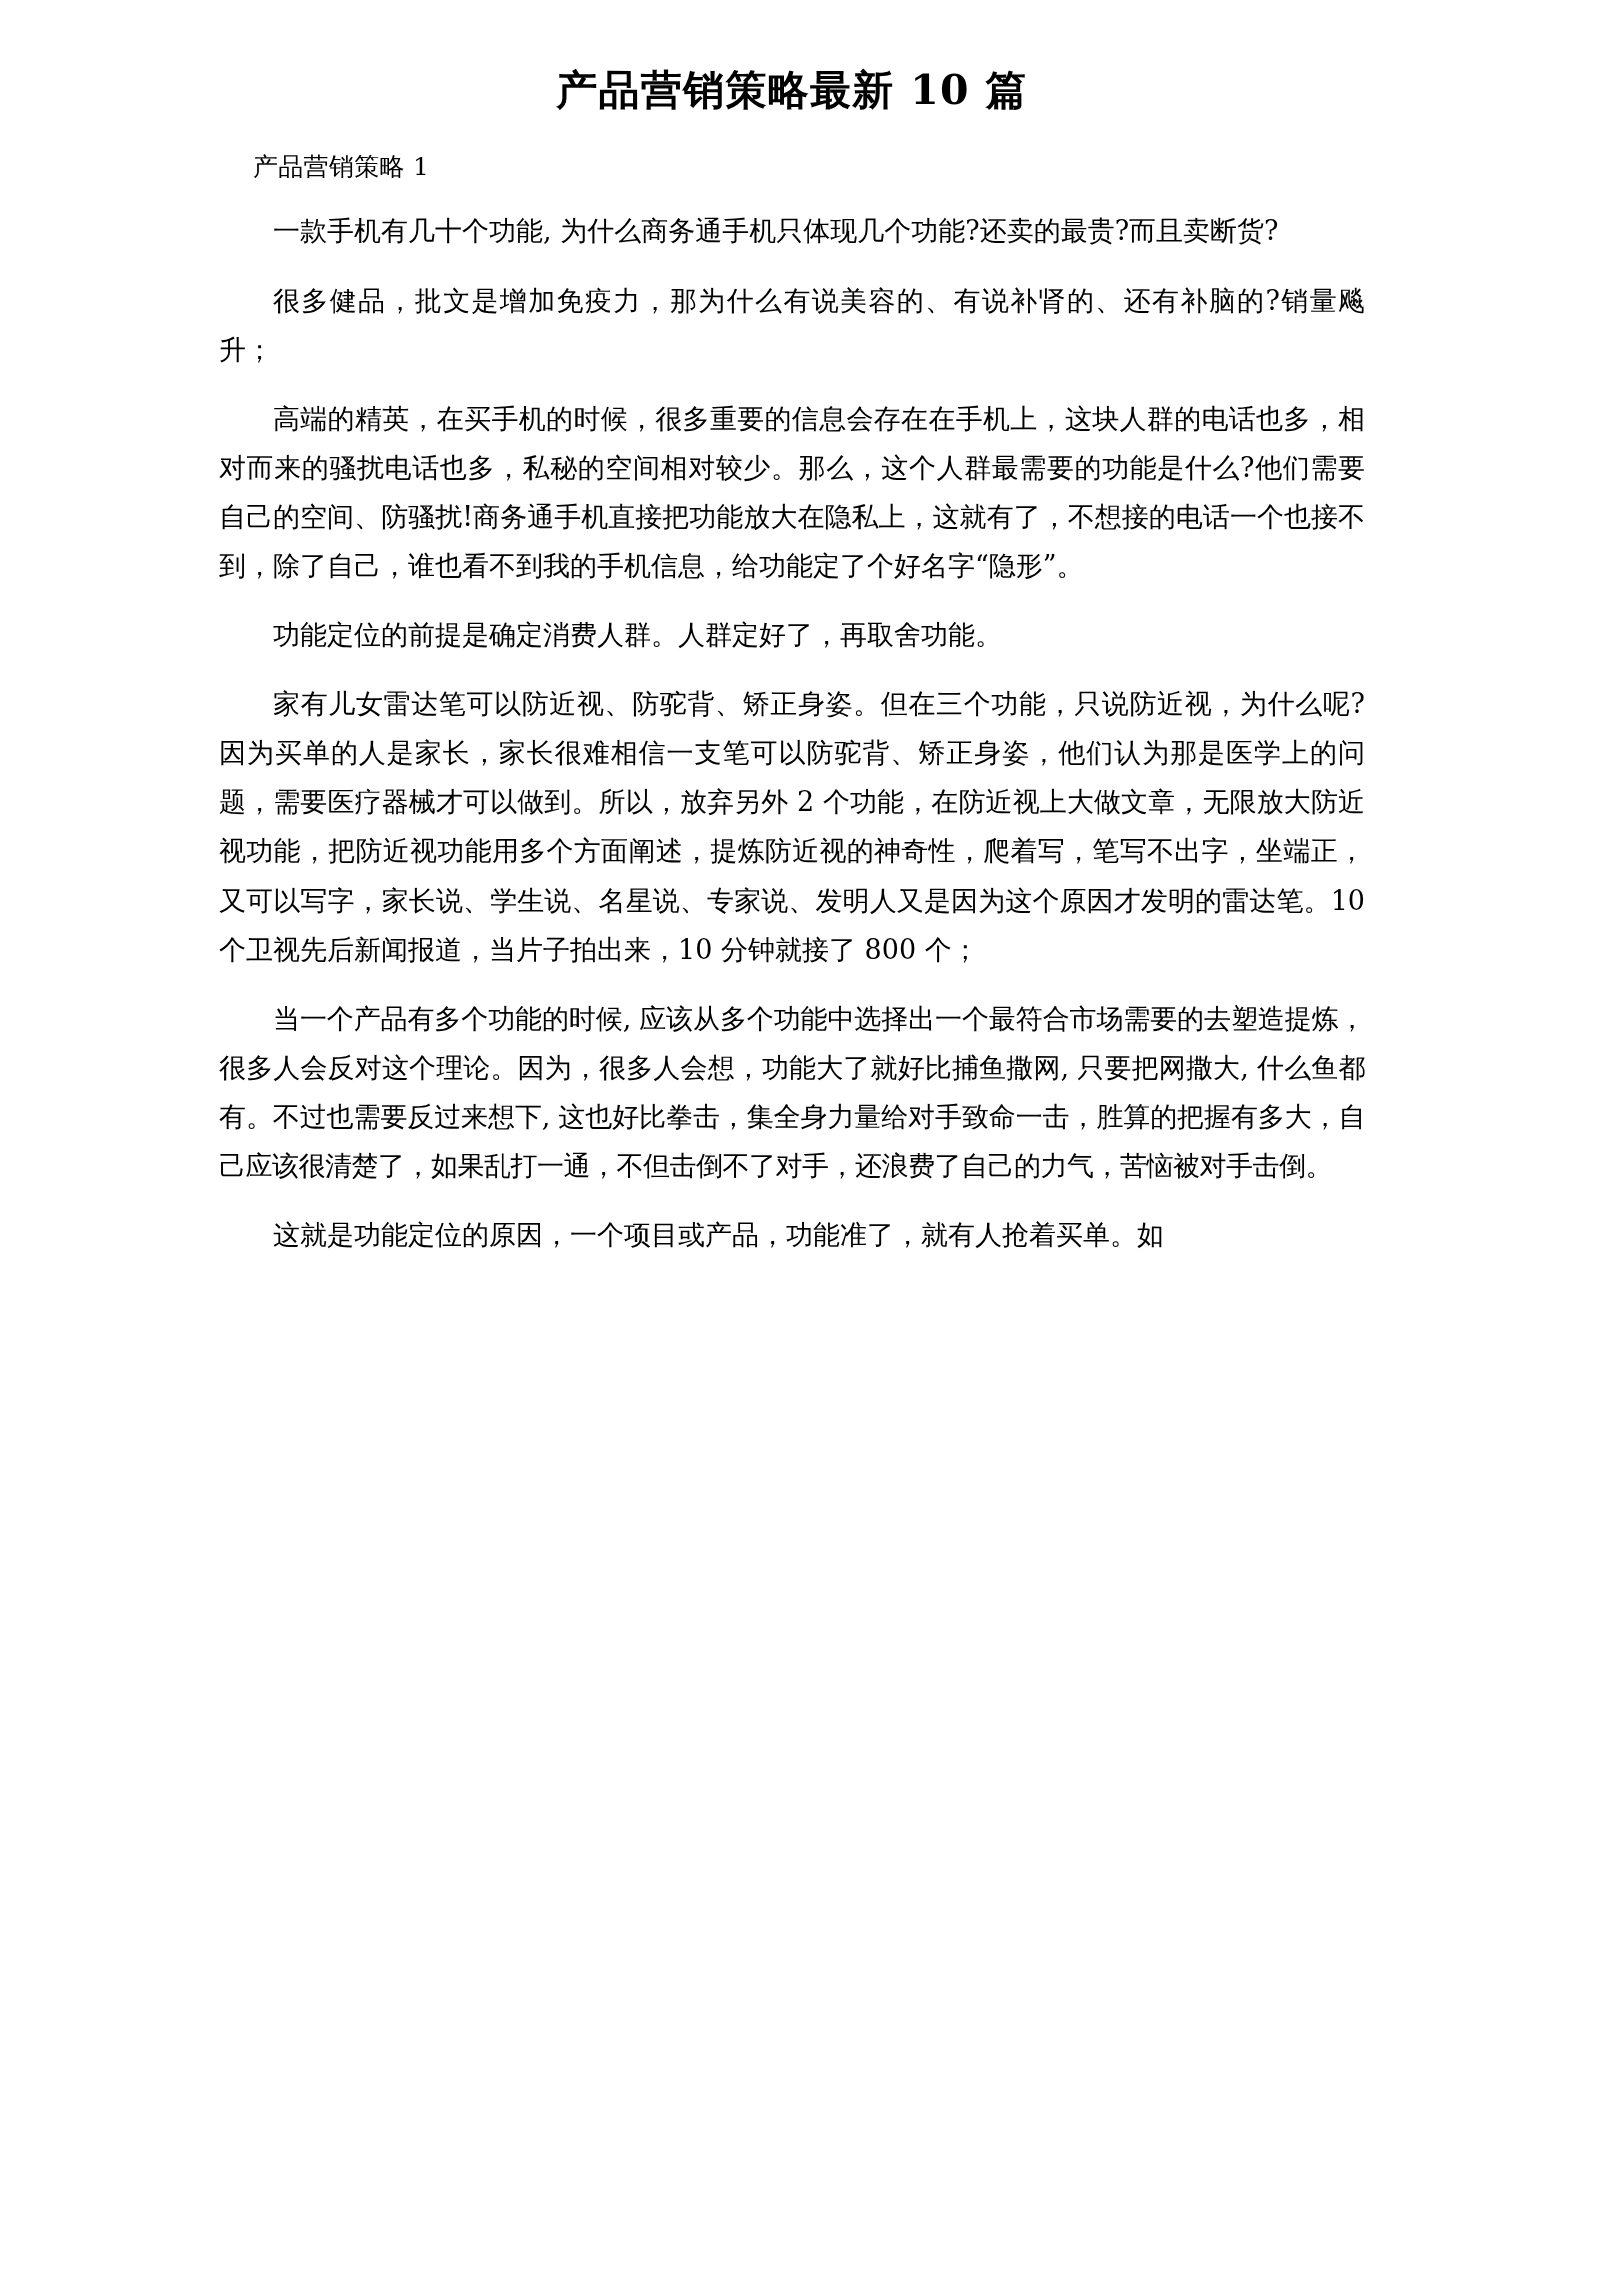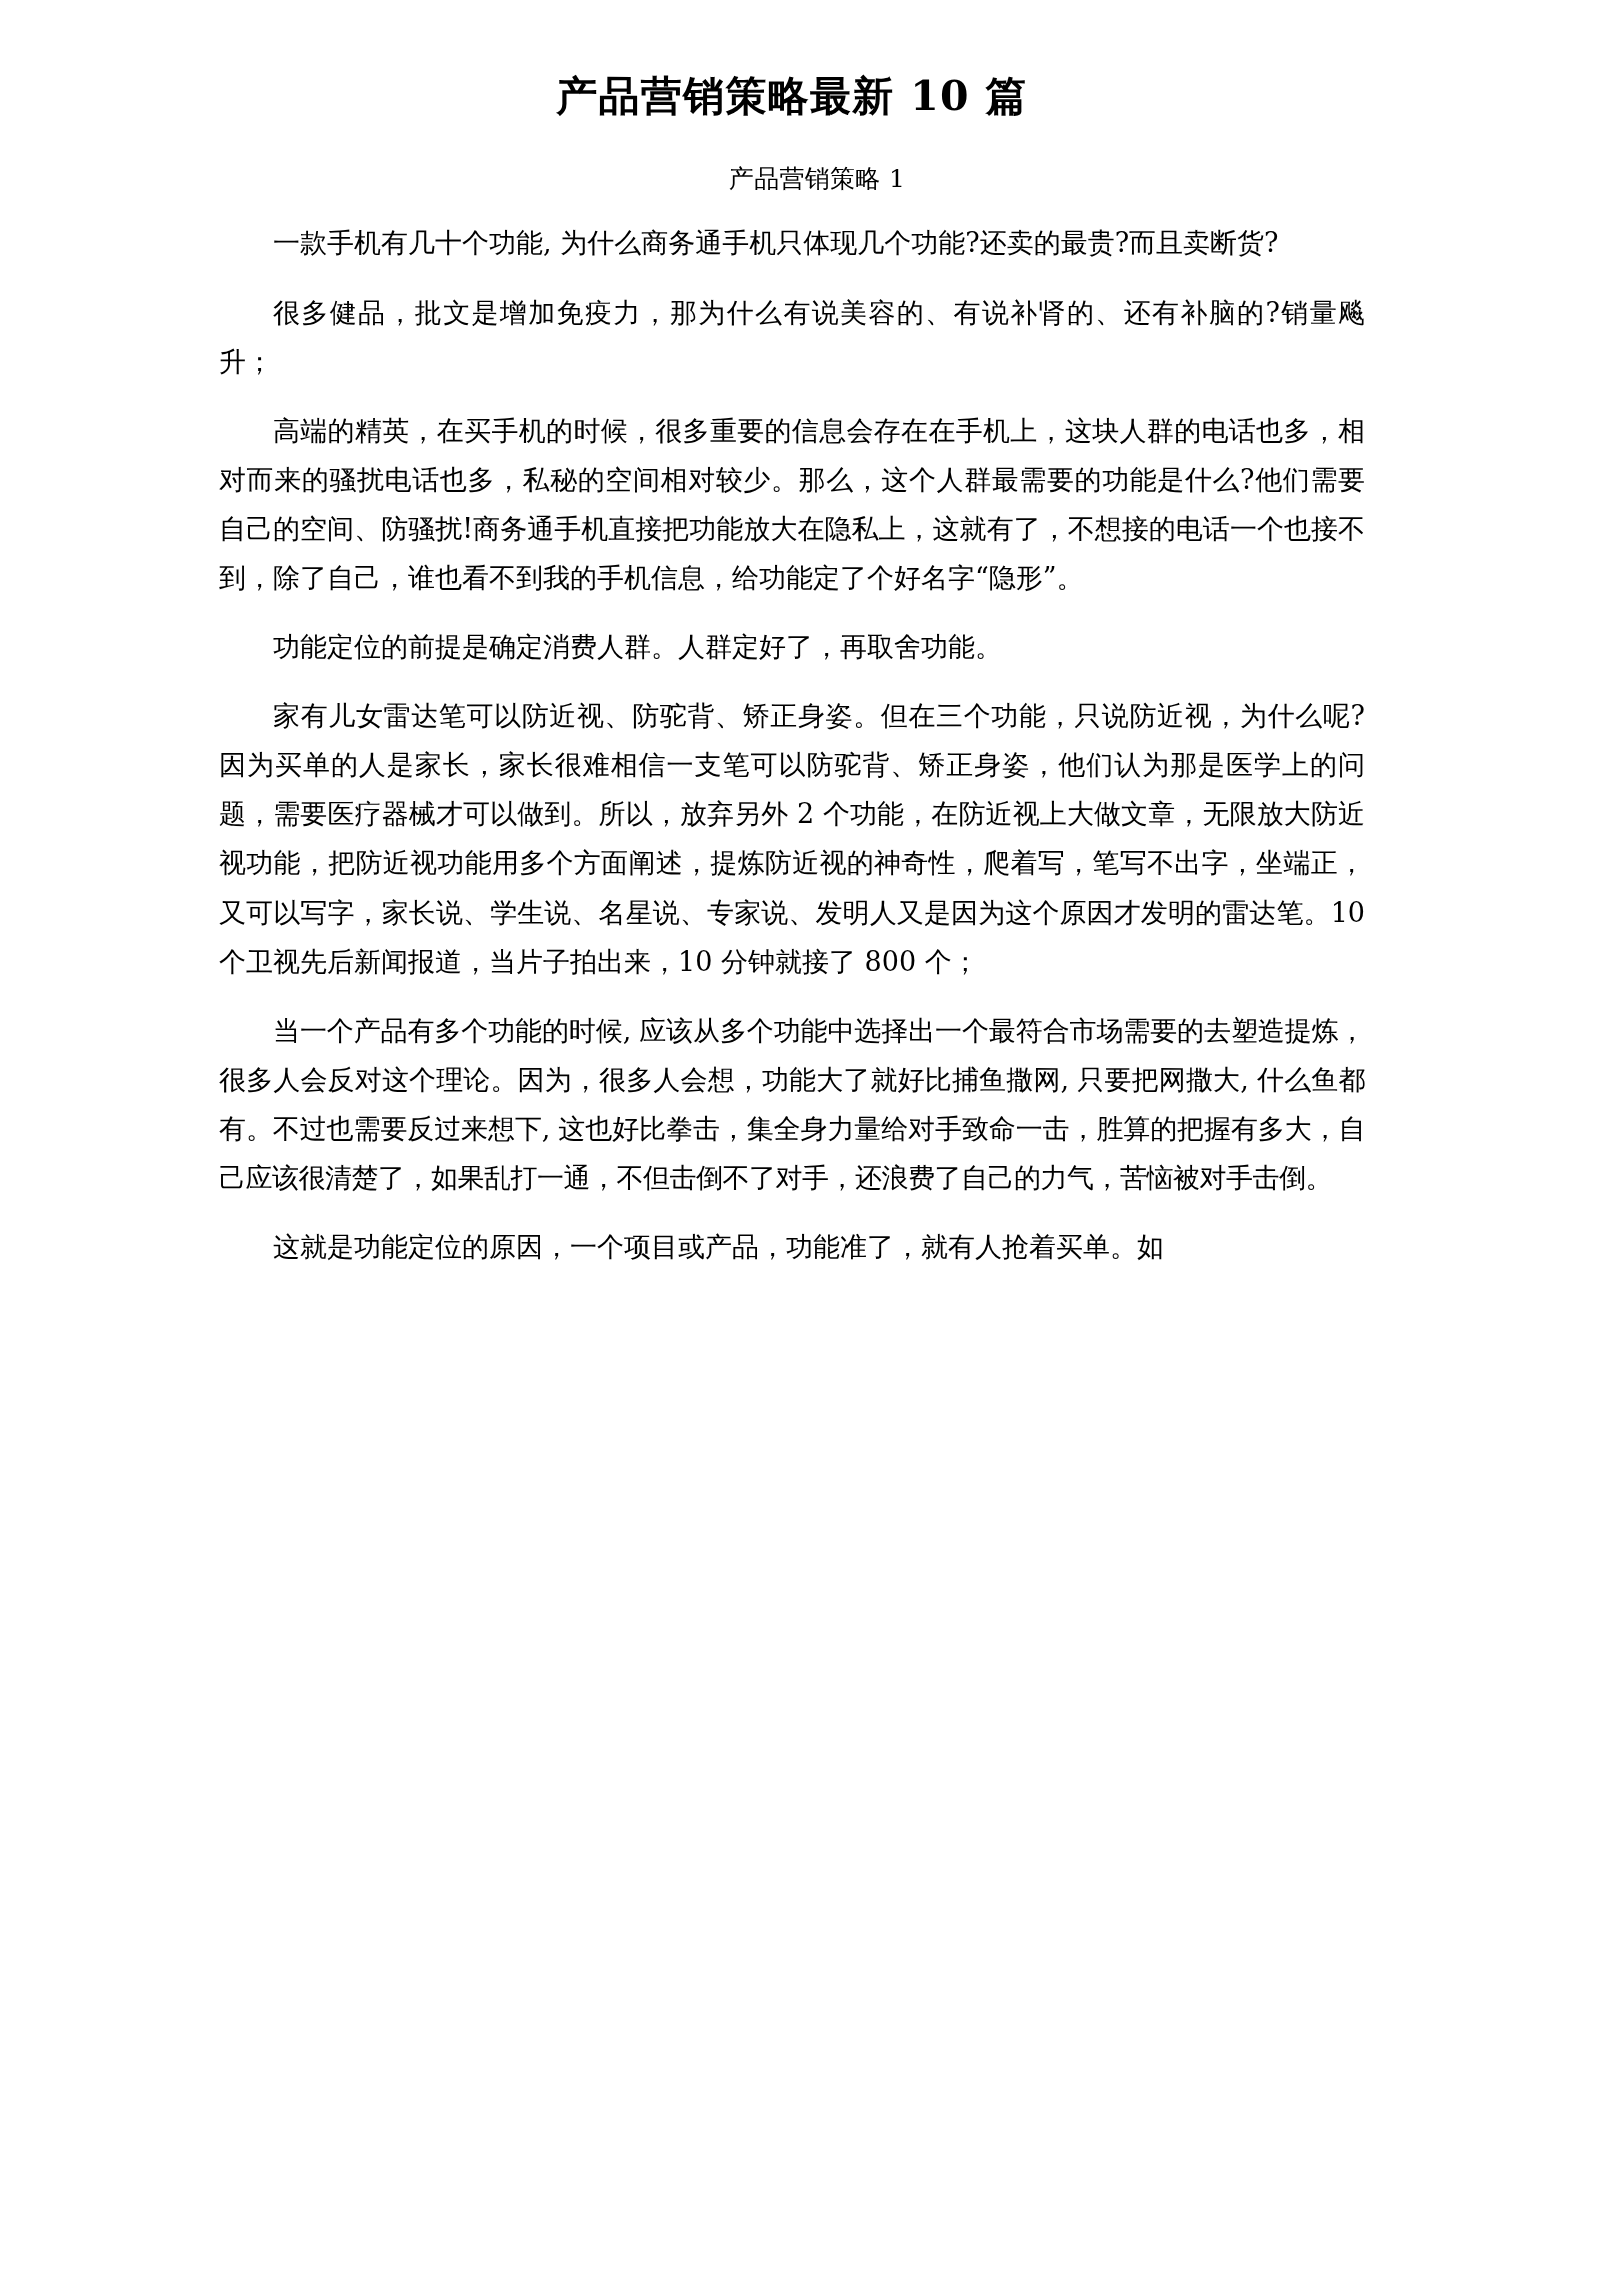--- a/index.html
+++ b/index.html
@@ -22,32 +22,32 @@
     top: 0;
     width: 1178px;
   }
   .doc-title {
     font-family: "DejaVu Serif", "Liberation Serif", serif;
     font-weight: 700;
     font-size: 41px;
     line-height: 1.35;
     text-align: center;
     letter-spacing: 1.3px;
-    margin: 8px;
+    margin: 2px;
     padding-top: 61px;
     padding-bottom: 0;
     white-space: pre;
   }
   .subtitle {
     font-size: 25px;
     line-height: 1.55;
     margin: 0;
     padding-top: 27.5px;
     padding-left: 50px;
-    text-align: center;
+    text-align: left;
     letter-spacing: 0.3px;
   }
   .para {
     font-size: 27px;
     line-height: 1.82;
     margin: 16px;
     padding-top: 3.9px;
     text-align: justify;
     text-align-last: left;
     text-justify: inter-character;

